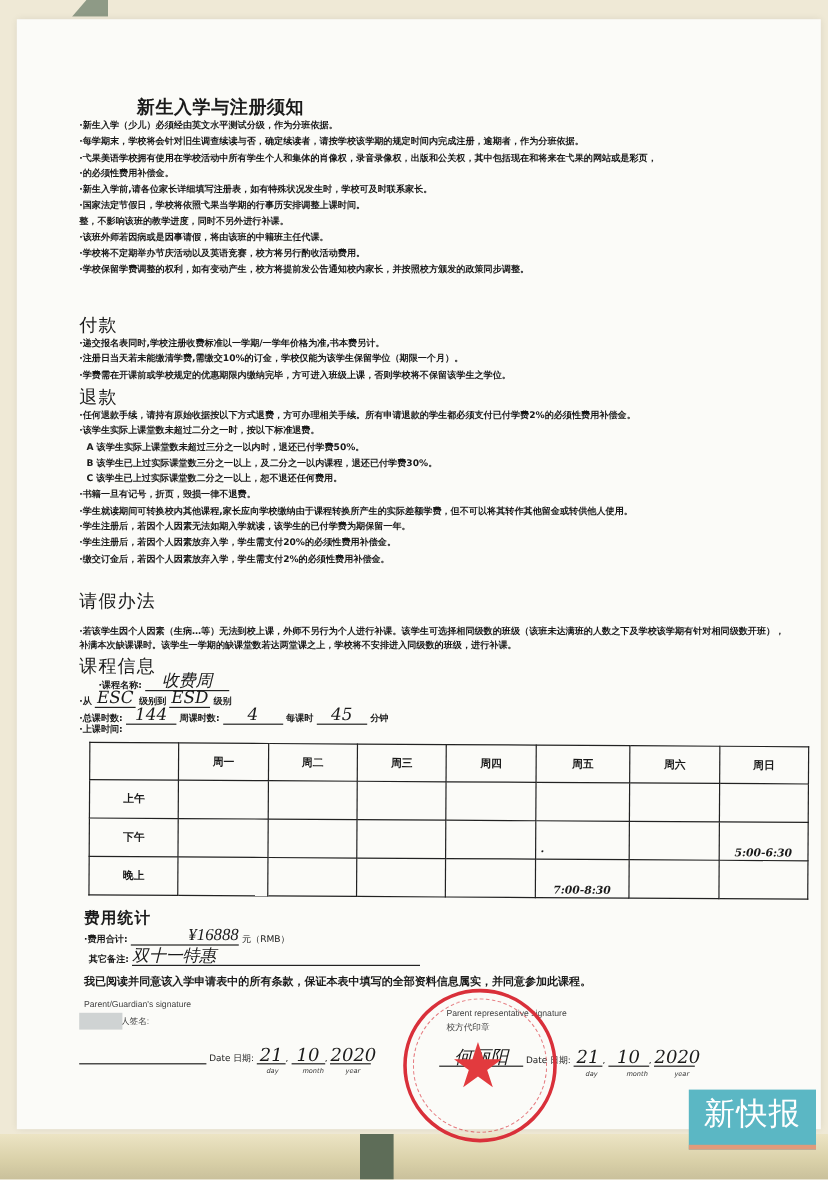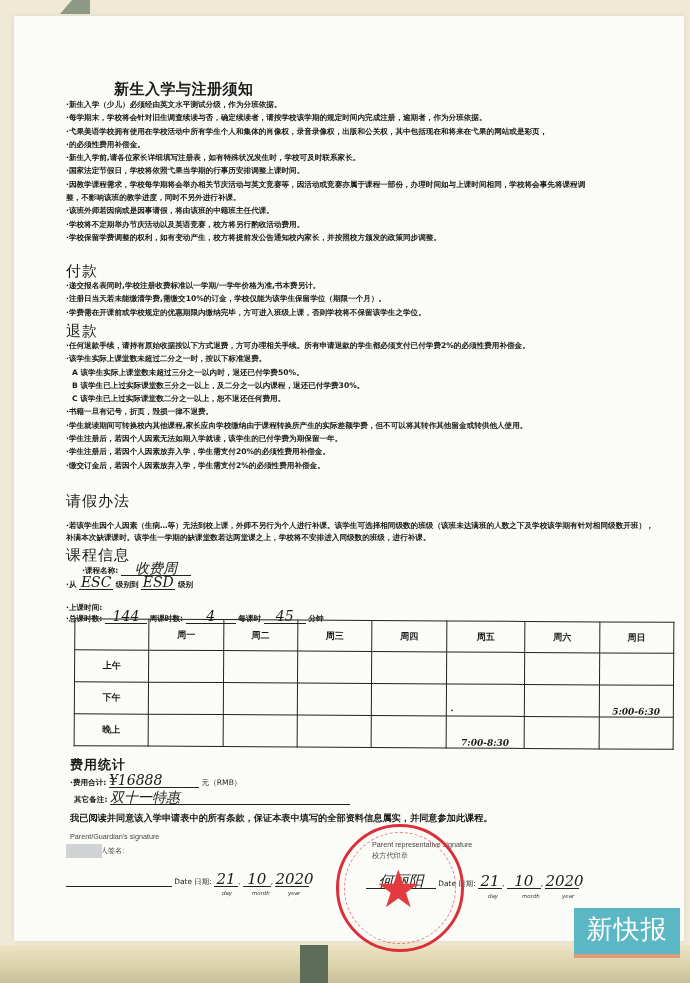--- a/index.html
+++ b/index.html
@@ -69,21 +69,20 @@
 <div class="content">
 
   <div class="h1" style="left:0; top:80px;margin-left:48px;">新生入学与注册须知</div>
   <div class="para" style="top:98px;">
     <div>·新生入学（少儿）必须经由英文水平测试分级，作为分班依据。</div>
     <div>·每学期末，学校将会针对旧生调查续读与否，确定续读者，请按学校该学期的规定时间内完成注册，逾期者，作为分班依据。</div>
     <div>·弋果美语学校拥有使用在学校活动中所有学生个人和集体的肖像权，录音录像权，出版和公关权，其中包括现在和将来在弋果的网站或是彩页，</div>
     <div>·的必须性费用补偿金。</div>
     <div>·新生入学前,请各位家长详细填写注册表，如有特殊状况发生时，学校可及时联系家长。</div>
     <div>·国家法定节假日，学校将依照弋果当学期的行事历安排调整上课时间。</div>
-    <div>·因教学课程需求，学校每学期将会举办相关节庆活动与英文竞赛等，因活动或竞赛亦属于课程一部份，办理时间如与上课时间相同，学校将会事先将课程调</div>
     <div>整，不影响该班的教学进度，同时不另外进行补课。</div>
     <div>·该班外师若因病或是因事请假，将由该班的中籍班主任代课。</div>
     <div>·学校将不定期举办节庆活动以及英语竞赛，校方将另行酌收活动费用。</div>
     <div>·学校保留学费调整的权利，如有变动产生，校方将提前发公告通知校内家长，并按照校方颁发的政策同步调整。</div>
   </div>
 
   <div class="h2" style="left:0; top:262px;">付款</div>
   <div class="para" style="top:279px;">
     <div>·递交报名表同时,学校注册收费标准以一学期/一学年价格为准,书本费另计。</div>
     <div>·注册日当天若未能缴清学费,需缴交10%的订金，学校仅能为该学生保留学位（期限一个月）。</div>
@@ -120,21 +119,21 @@
     <span>级别到</span>
     <span class="uline" style="width:34px;">ESD</span>
     <span>级别</span>
   </div>
   <div class="field" style="left:0; top:589px;">
     <span>·总课时数:</span>
     <span class="uline" style="width:42px;">144</span>
     <span>周课时数:</span>
     <span class="uline" style="width:50px;">4</span>
     <span>每课时</span>
-    <span class="uline" style="width:42px;margin-top:20px;">45</span>
+    <span class="uline" style="width:42px;">45</span>
     <span>分钟</span>
   </div>
   <div class="field" style="left:0; top:603px;">·上课时间:</div>
 
   <table class="sched">
     <tbody>
         <tr>
       <th style="width:66px;"></th>
       <th>周一</th>
       <th>周二</th>
@@ -173,21 +172,21 @@
       <td class="slot hand" style="vertical-align:bottom;">7:00-8:30</td>
       <td class="slot hand"></td>
       <td class="slot hand"></td>
     </tr>
   </tbody>
     </table>
 
   <div class="h2" style="left:4px; top:756px; font-weight:bold; font-size:13px;">费用统计</div>
   <div class="field" style="left:4px; top:773px;">
     <span>·费用合计:</span>
-    <span class="uline" style="width:90px; text-align:left;">¥16888</span>
+    <span class="uline" style="width:90px; text-align:right;font-family:Liberation Serif, serif;">¥16888</span>
     <span style="font-weight:normal;">元（RMB）</span>
   </div>
   <div class="field" style="left:8px; top:790px;">
     <span>其它备注:</span>
     <span class="uline" style="width:240px; text-align:left;">双十一特惠</span>
   </div>
 
   <div class="field" style="left:4px; top:812px; font-size:9.2px;">我已阅读并同意该入学申请表中的所有条款，保证本表中填写的全部资料信息属实，并同意参加此课程。</div>
 
   <div class="sig-label" style="left:4px; top:832px;">Parent/Guardian's signature</div>

